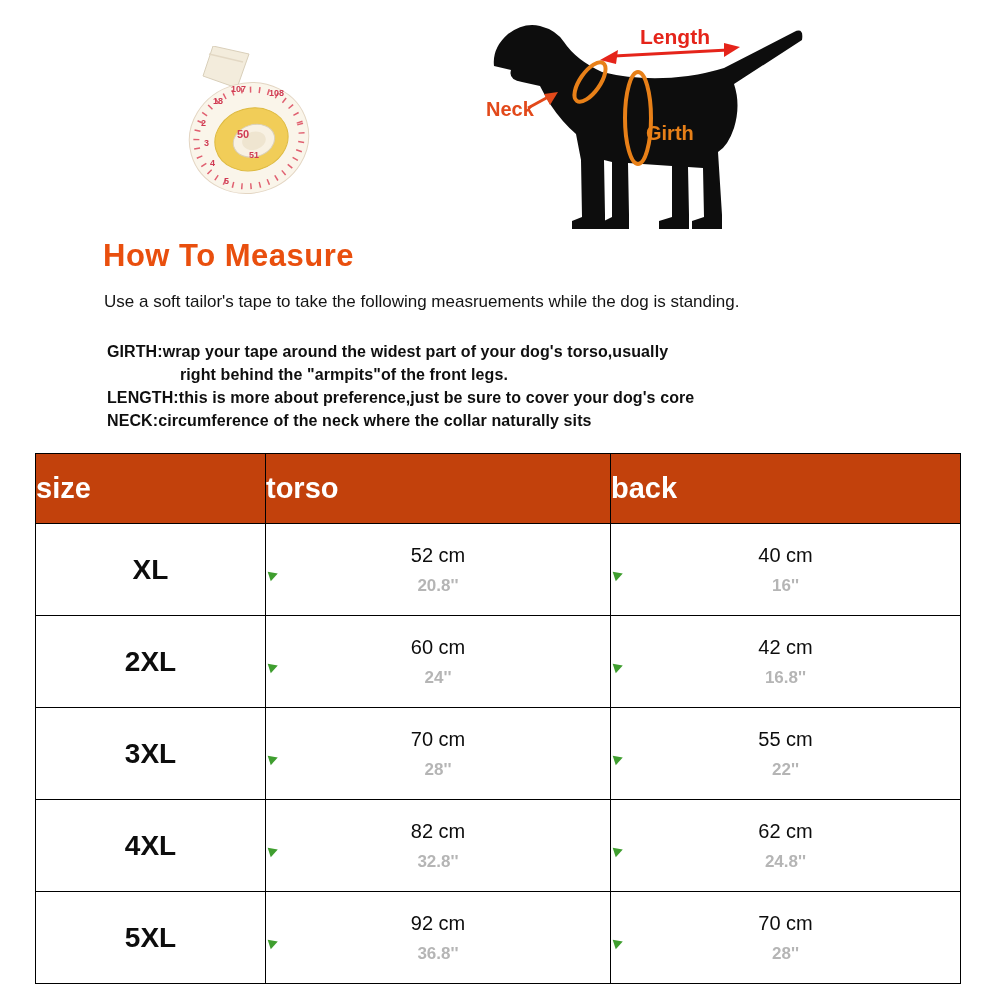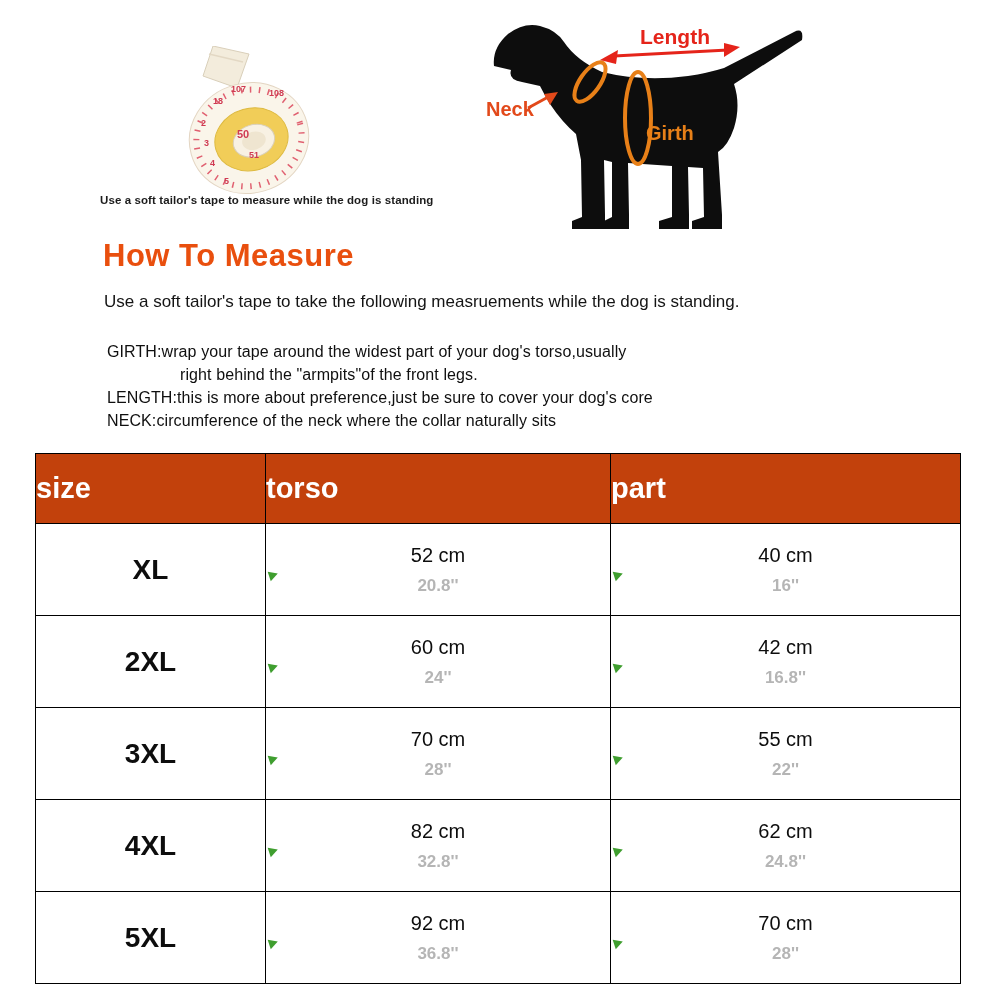--- a/index.html
+++ b/index.html
@@ -21,21 +21,21 @@
   .heading {
     position:absolute; left:103px; top:238px;
     font-size:31px; font-weight:700; color:#e94f0e; letter-spacing:0.5px;
   }
   .intro {
     position:absolute; left:104px; top:292px;
     font-size:17px; color:#141414;
   }
   .instructions {
     position:absolute; left:107px; top:340px;
-    font-size:16px; font-weight:normal; color:#0f0f0f; line-height:23px;
+    font-size:16px; font-weight:bold; color:#0f0f0f; line-height:23px;
     letter-spacing:0.1px;
   }
   .instructions .indent { padding-left:73px; }
 
   .size-table-wrap { position:absolute; left:35px; top:453px; width:925px; }
   table.size-table { border-collapse:collapse; width:925px; table-layout:fixed; }
   table.size-table th, table.size-table td { border:1px solid #000; }
   table.size-table thead th {
     height:70px; background:#c2410c; color:#fff;
     font-size:29px; font-weight:bold; text-align:left;margin-left:20px;
@@ -77,21 +77,20 @@
         <text x="16" y="80">2</text>
         <text x="19" y="100">3</text>
         <text x="25" y="120">4</text>
         <text x="39" y="138">5</text>
         <text x="52" y="92" font-size="11">50</text>
         <text x="64" y="112">51</text>
       </g>
     </svg>
   </div>
 
-  <div class="tape-caption">Use a soft tailor's tape to measure while the dog is standing</div>
 
   <div class="dog-figure">
     <svg viewBox="0 0 360 235" width="360" height="235">
       <path fill="#0d0d0d" d="M16,56 Q14,38 30,24 Q46,12 62,16 Q78,20 86,32 Q98,50 124,62 Q165,72 210,66 Q230,63 246,58
            L316,22 Q326,17 324,30 L256,74 Q263,95 256,118 Q250,136 240,142
            L244,205 L244,219 L214,219 L214,211 L226,207 L225,158
            L210,157 L211,205 L211,219 L181,219 L181,211 L194,207 L194,156
            L150,153 L151,205 L151,219 L126,219 L126,211 L134,207 L134,152
            L126,150 L127,205 L127,219 L94,219 L94,211 L104,207 L103,150
            L98,124 Q84,112 72,94 Q66,84 62,76 L44,72 Q30,70 33,60 Z"></path>
@@ -131,21 +130,21 @@
     <table class="size-table">
       <colgroup>
         <col style="width:230px">
         <col style="width:345px">
         <col style="width:350px">
       </colgroup>
       <thead>
         <tr>
           <th>size</th>
           <th>torso</th>
-          <th>part</th>
+          <th>back</th>
         </tr>
       </thead>
       <tbody>
         <tr>
           <td class="size-cell">XL</td>
           <td>
             <span class="marker"></span>
             <div class="cm-val">52 cm</div>
             <div class="in-val">20.8''</div>
           </td>

